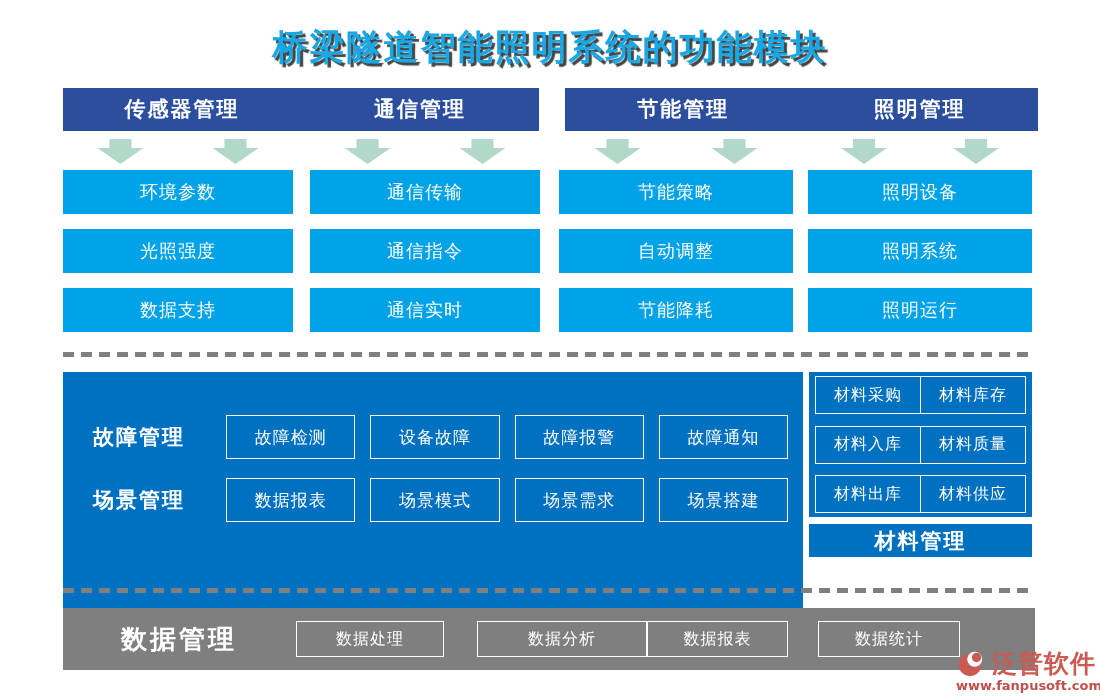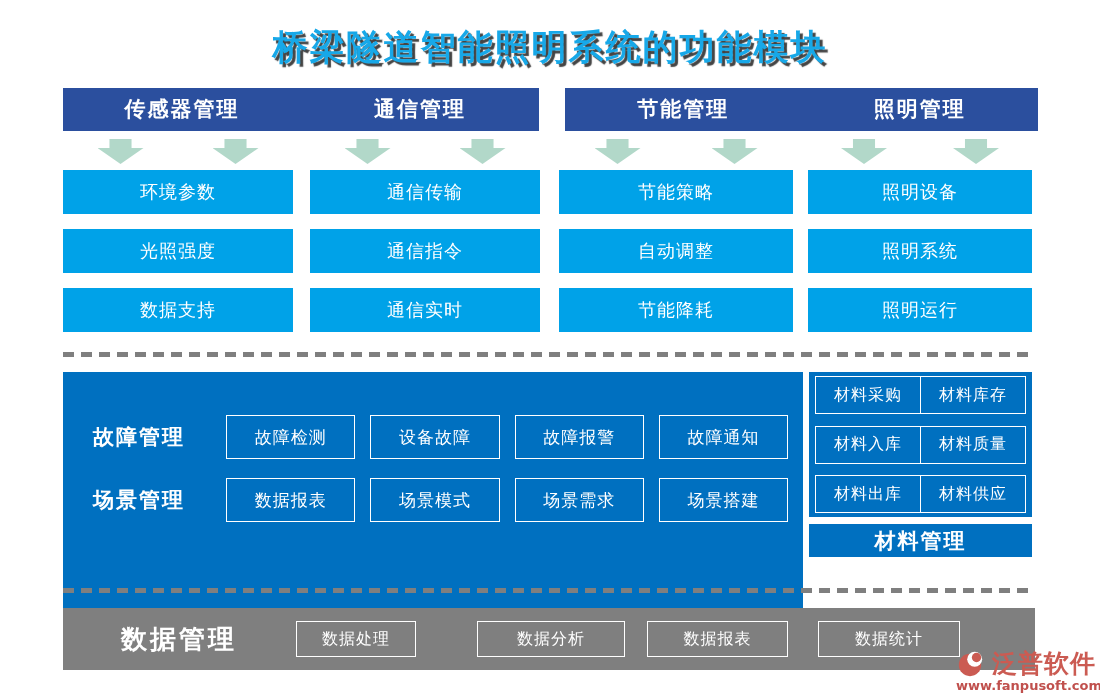--- a/index.html
+++ b/index.html
@@ -59,21 +59,21 @@
     background:#0070C0;color:#fff;font-weight:bold;font-size:21px;letter-spacing:2px;
     display:flex;align-items:center;justify-content:center;}
 
   
   .gray-bar{position:absolute;left:63px;top:608px;width:972px;height:62px;background:#7F7F7F;}
   .data-label{position:absolute;left:58px;top:0;height:46px;line-height:62px;color:#fff;
     font-weight:bold;font-size:26px;letter-spacing:3px;}
   .data-box{position:absolute;top:13px;height:36px;border:1.5px solid #fff;color:#fff;
     font-size:16px;display:flex;align-items:center;justify-content:center;
     box-sizing:border-box;letter-spacing:1px;}
-  .db-1{left:233px;width:120px;} .db-2{left:414px;width:148px;}
+  .db-1{left:233px;width:148px;} .db-2{left:414px;width:170px;}
   .db-3{left:584px;width:141px;} .db-4{left:755px;width:142px;}
 
   
   .logo{position:absolute;left:956px;top:649px;width:140px;}
   .logo-row{display:flex;align-items:center;gap:8px;}
   .logo-name{font-size:25px;font-weight:bold;color:#CB5B52;letter-spacing:1px;line-height:30px;}
   .logo-url{font-size:13px;font-weight:bold;color:#C0504D;text-align:left;margin-top:-1px;}
 </style>
 </head>
 <body>

